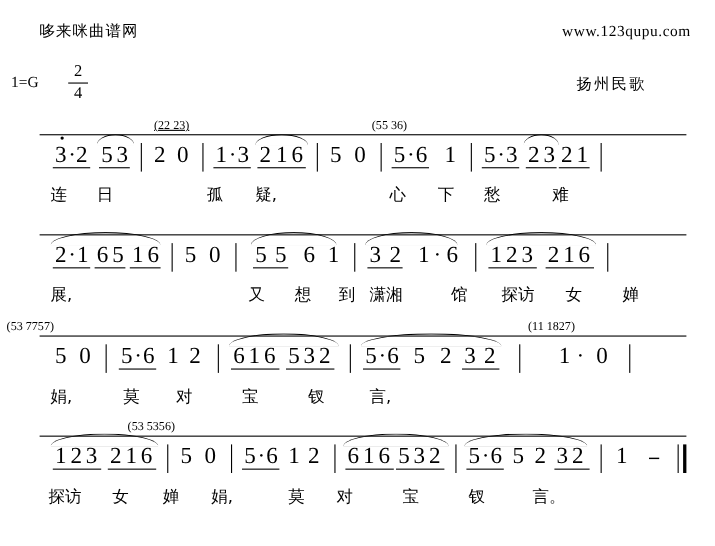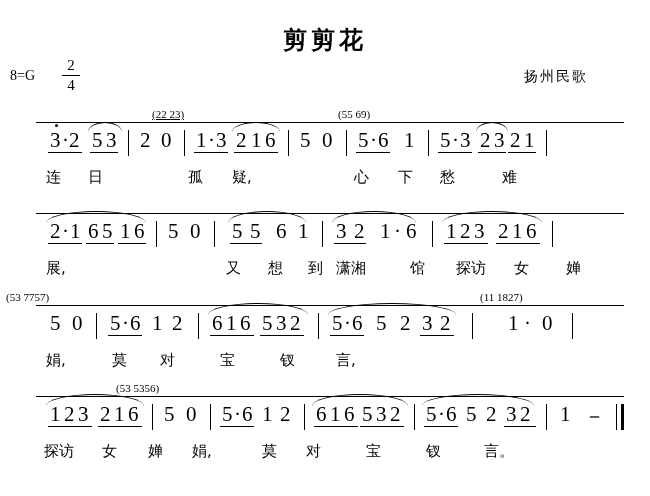--- a/index.html
+++ b/index.html
@@ -76,34 +76,35 @@
   }
   .slur{position:absolute;}
   .endbar-thin{position:absolute;width:1px;background:#000;top:2px;height:26px;}
   .endbar-thick{position:absolute;width:3px;background:#000;top:2px;height:26px;}
 </style>
 </head>
 <body>
 
 <div class="sheet">
 
-  <div class="title">剪剪花</div>
+  <div class="site-left">哆来咪曲谱网</div>
+  <div class="site-right">www.123qupu.com</div>
   <div class="composer">扬州民歌</div>
-  <div class="keysig">8=G</div>
+  <div class="keysig">1=G</div>
   <div class="meter">
     <span class="num">2</span>
     <span class="bar"></span>
     <span class="den">4</span>
   </div>
 
   <div class="row" style="top:122px;">
     <div class="staffline"></div>
 
-    <div class="small" style="left:152px;top:-14px;text-decoration:underline;">(22 23)</div>
-    <div class="small" style="left:338px;top:-14px;">(55 69)</div>
+    <div class="small" style="left:140px;top:-14px;text-decoration:underline;">(22 23)</div>
+    <div class="small" style="left:338px;top:-14px;">(55 36)</div>
 
     <div class="notes">
       <span class="n" style="left:14px;">3</span>
       <span class="dotabove" style="left:19px;top:-4px;"></span>
       <span class="n" style="left:26px;">·</span>
       <span class="n" style="left:33px;">2</span>
       <span class="under1" style="left:12px;top:24px;width:34px;"></span>
 
       <span class="n" style="left:56px;">5</span>
       <span class="n" style="left:70px;">3</span>

